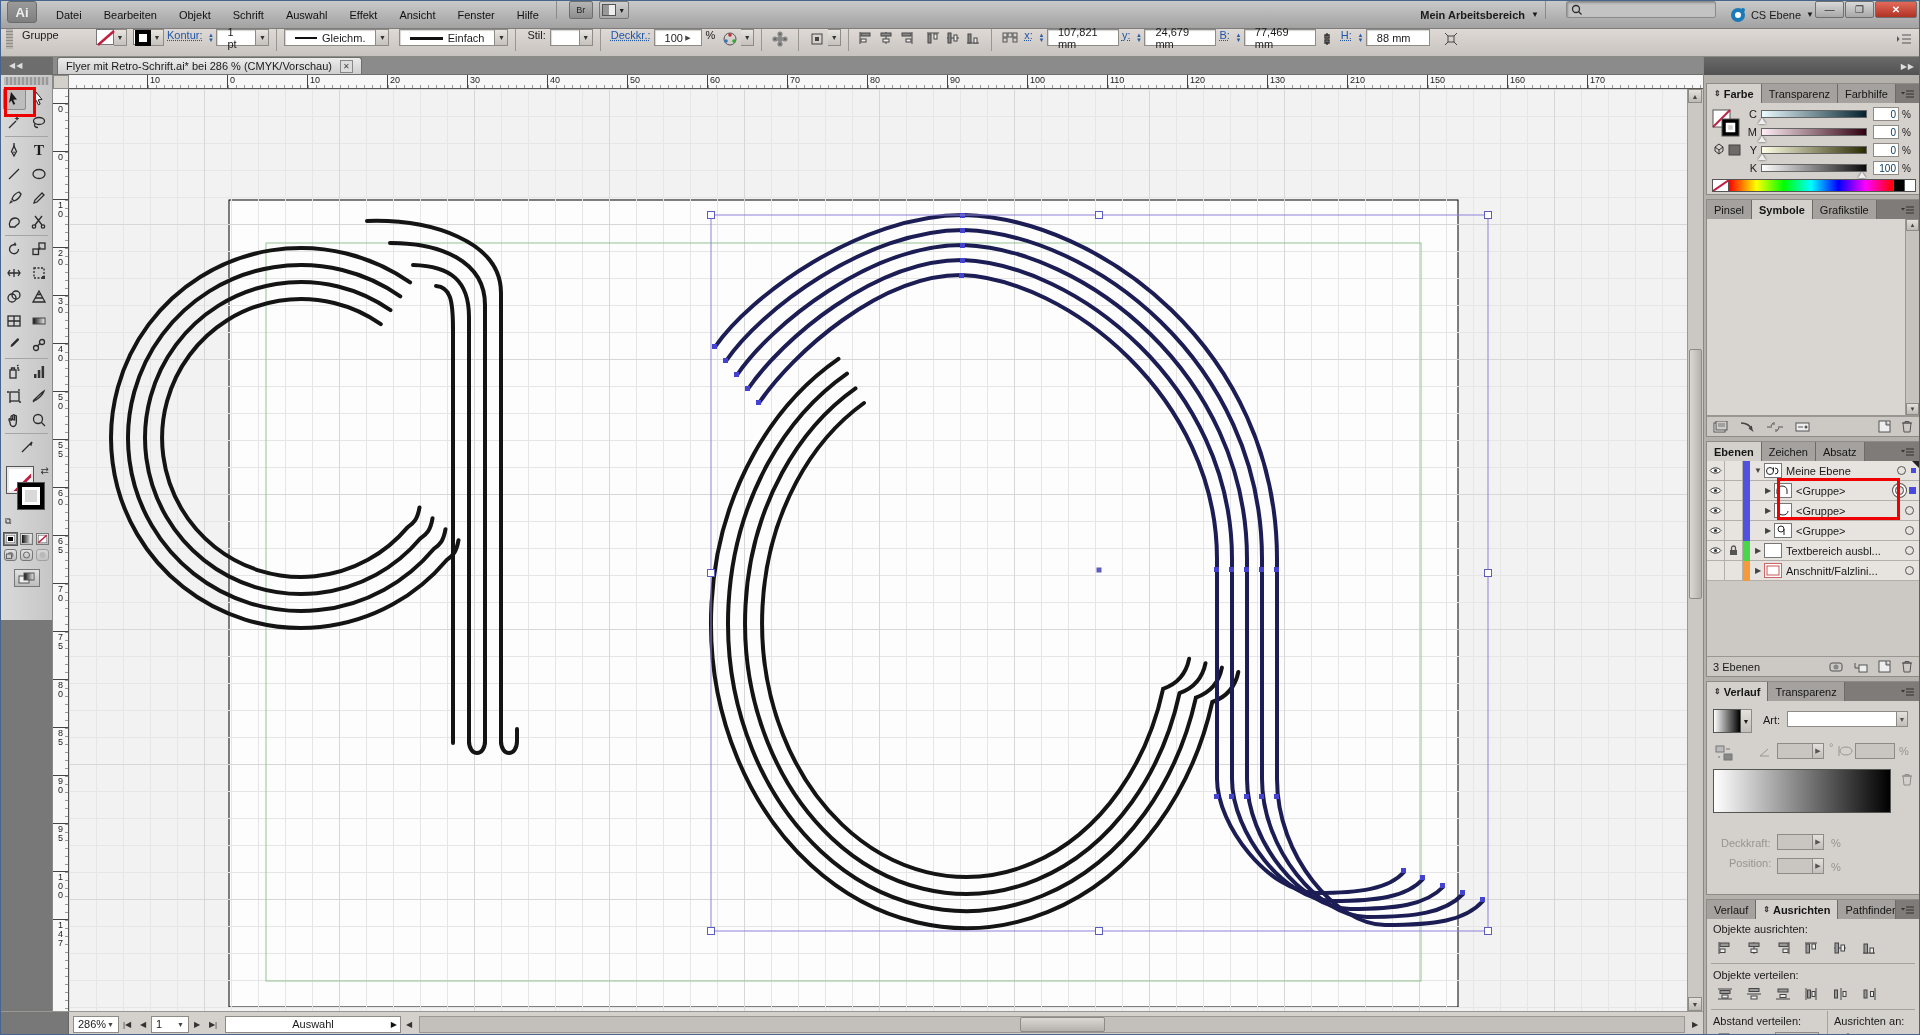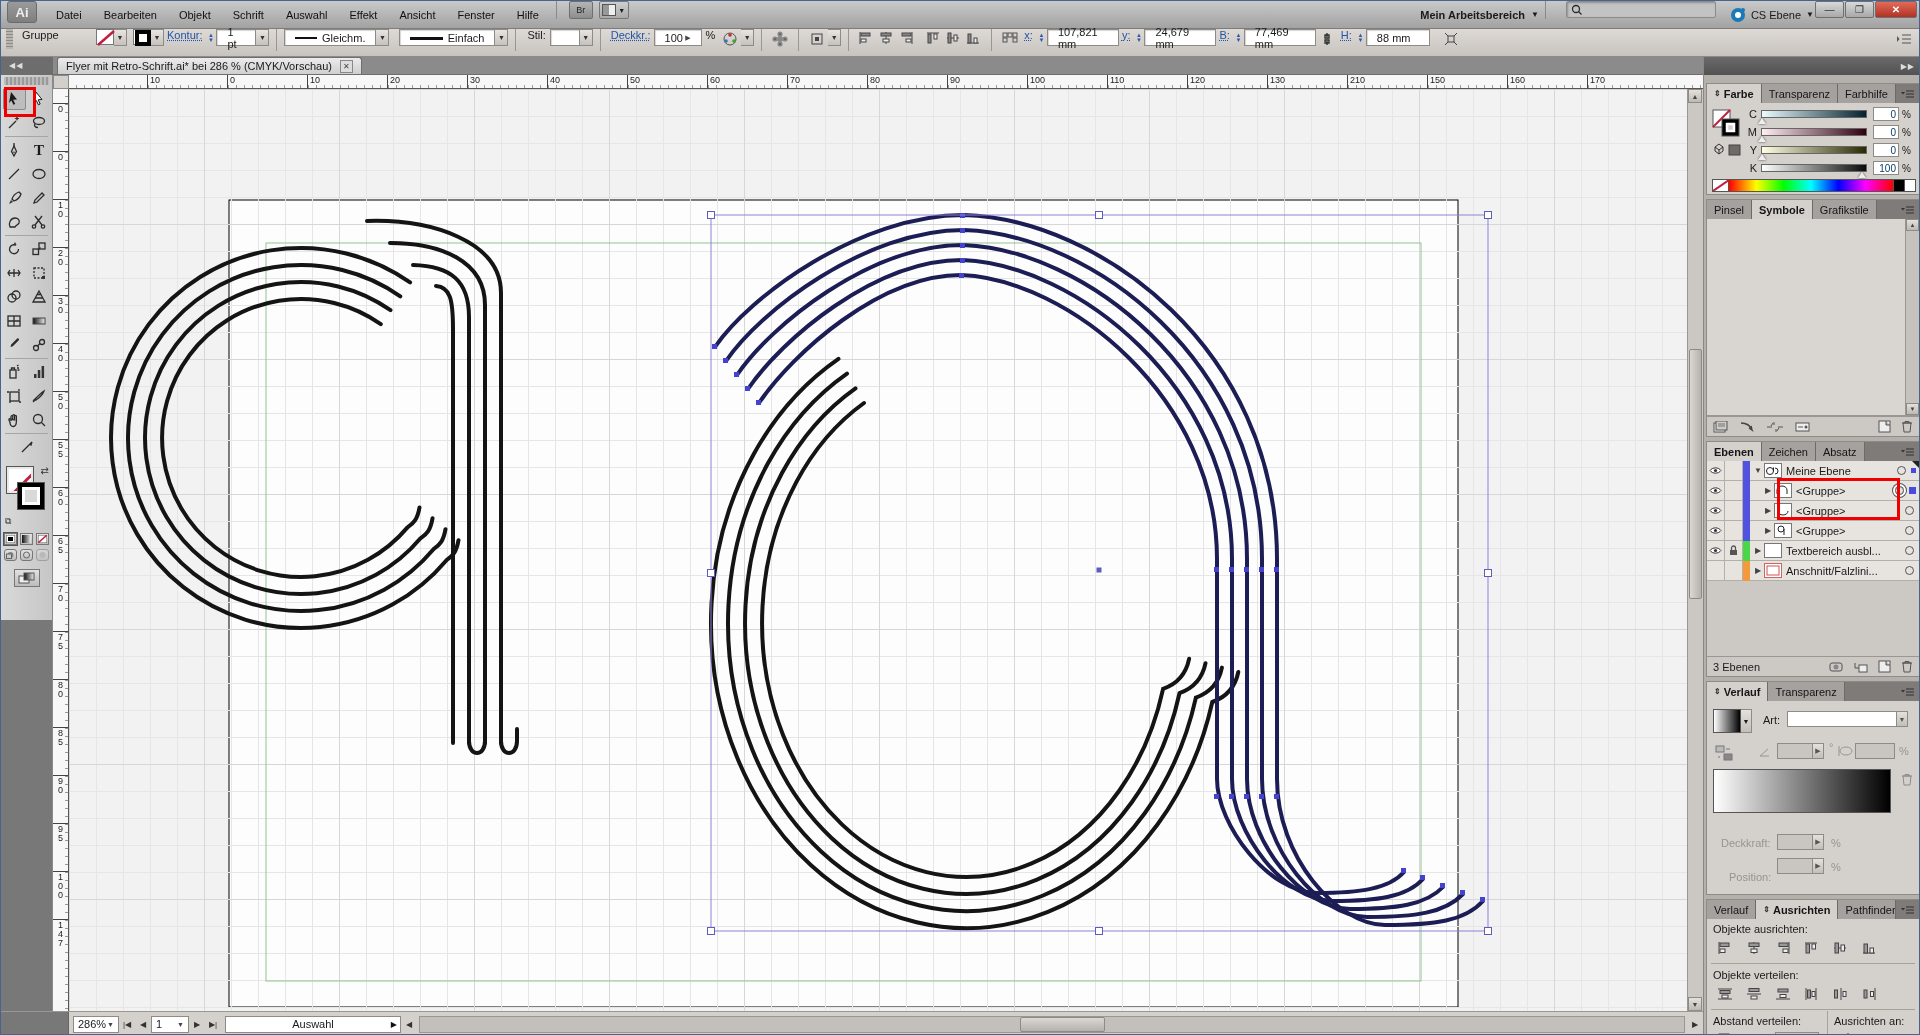--- a/index.html
+++ b/index.html
@@ -1172,21 +1172,21 @@
           <svg width="12" height="13">
             <path d="M2 3h8l-1 9H3zM4 3V1.5h4V3M1 3h10" fill="none" stroke="#777"></path>
           </svg>
         </span>
       <span class="dis" style="position:absolute;left:14px;top:136px">Deckkraft:</span>
       <div style="position:absolute;left:70px;top:133px;display:flex">
         <span class="vfield gray" style="width:36px"></span>
           <span class="varr">▶</span>
       </div>
       <span class="dis" style="position:absolute;left:124px;top:136px">%</span>
-      <span class="dis" style="position:absolute;left:22px;top:170px">Position:</span>
+      <span class="dis" style="position:absolute;left:22px;top:156px">Position:</span>
       <div style="position:absolute;left:70px;top:157px;display:flex">
         <span class="vfield gray" style="width:36px"></span>
           <span class="varr">▶</span>
       </div>
       <span class="dis" style="position:absolute;left:124px;top:160px">%</span>
     </div>
   </div>
 
   <div class="pgroup" style="top:842px;height:137px">
     <div class="ptabs">

